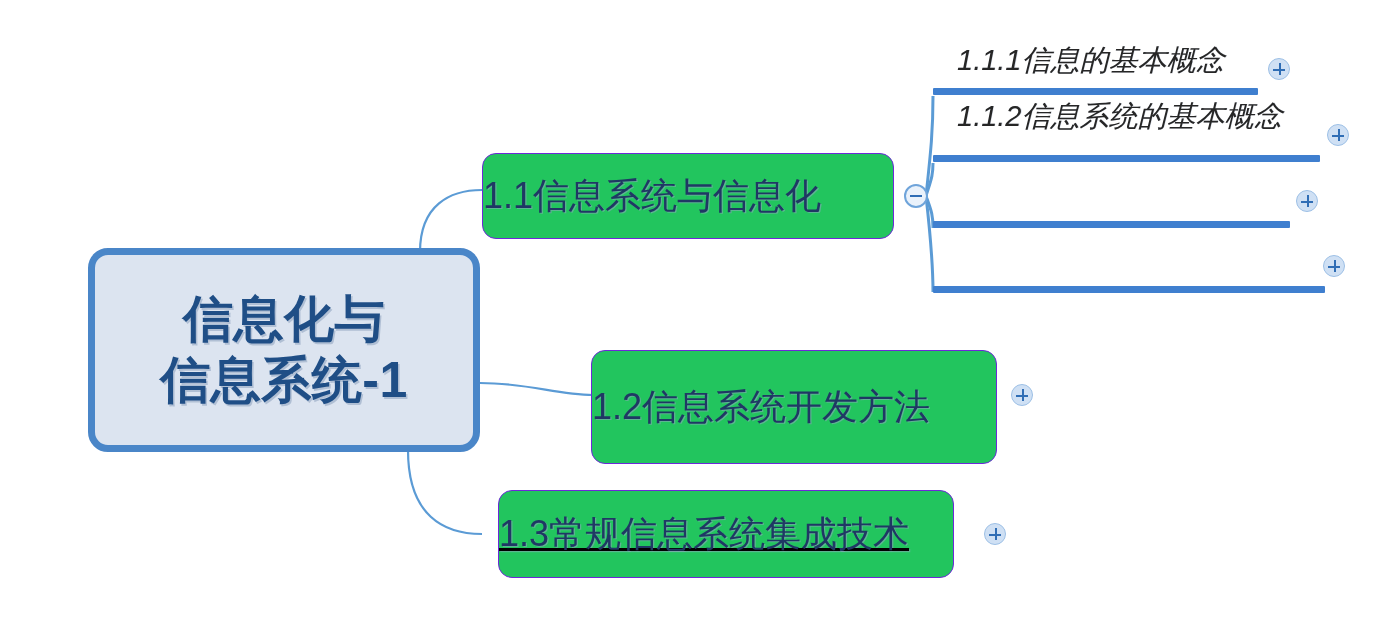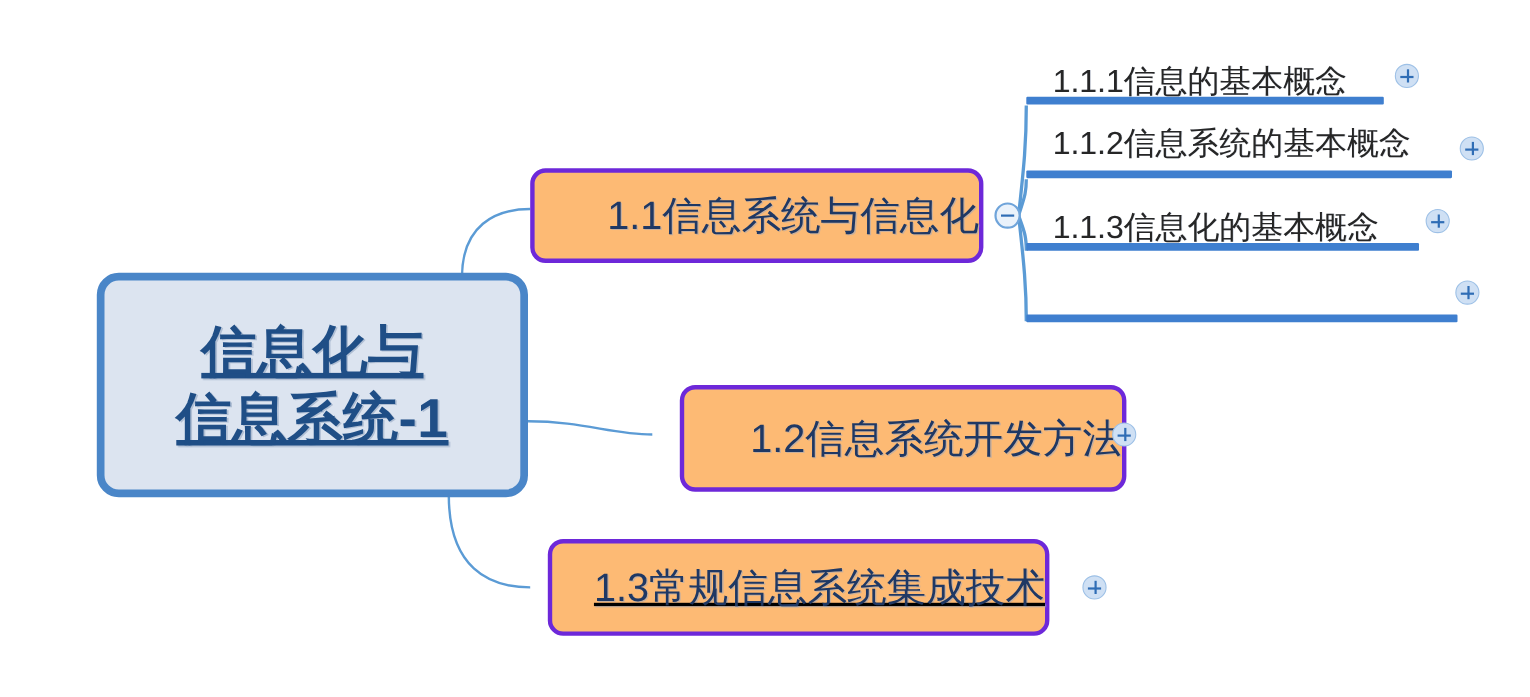--- a/index.html
+++ b/index.html
@@ -44,54 +44,54 @@
   }
   .root-text {
     color: #1f4e86;
     font-size: 50px;
     font-weight: bold;
     line-height: 1.22;
     text-align: center;
     letter-spacing: 0.5px;
     text-shadow: 1.5px 1.5px 0 rgba(140,160,190,0.55);
     white-space: pre-line;
-    text-decoration: underline;
   }
 
   
   .branch-node {
     position: absolute;
     box-sizing: border-box;
-    background: #fdba74;
-    border: 4px solid #6d28d9;
+    background: #22c55e;
+    border: 1px solid #6d28d9;
     border-radius: 14px;
     display: flex;
     align-items: center;
-    justify-content: flex-end;
+    justify-content: flex-start;
     z-index: 5;
   }
   .branch-text {
     color: #1f3864;
     font-size: 36px;
     font-weight: normal;
     line-height: 1;
     white-space: nowrap;
     text-shadow: 1.2px 1.2px 0 rgba(150,165,195,0.5);
   }
   #node-1-1 { left: 482px; top: 153px;  width: 412px; height: 86px; }
-  #node-1-2 { left: 618px; top: 350px;  width: 406px; height: 97px; }
+  #node-1-2 { left: 591px; top: 350px;  width: 406px; height: 114px; }
   #node-1-3 { left: 498px; top: 490px;  width: 456px; height: 88px; text-decoration: underline; }
 
   
   .leaf {
     position: absolute;
     z-index: 4;
     display: flex;
-    align-items: flex-end;
+    align-items: flex-start;
     height: 44px;
+    font-style: italic;
   }
   .leaf-text {
     color: #262626;
     font-size: 29px;
     line-height: 1;
     white-space: nowrap;
     text-shadow: 0.6px 0 0 rgba(120,140,175,0.32);
   }
   .leaf-underline {
     position: absolute;
@@ -198,23 +198,20 @@
   </div>
   <div class="leaf-underline" style="left:933px; top:88px; width:325px;"></div>
   <div class="toggle plus" style="left:1268px; top:58px;"></div>
 
   <div class="leaf" style="left:957px; top:102px;">
     <span class="leaf-text">1.1.2信息系统的基本概念</span>
   </div>
   <div class="leaf-underline" style="left:933px; top:155px; width:387px;"></div>
   <div class="toggle plus" style="left:1327px; top:124px;"></div>
 
-  <div class="leaf" style="left:957px; top:178px;">
-    <span class="leaf-text">1.1.3信息化的基本概念</span>
-  </div>
   <div class="leaf-underline" style="left:933px; top:221px; width:357px;"></div>
   <div class="toggle plus" style="left:1296px; top:190px;"></div>
 
   <div class="leaf-underline" style="left:933px; top:286px; width:392px;"></div>
   <div class="toggle plus" style="left:1323px; top:255px;"></div>
 
   <div class="branch-node" id="node-1-2">
     <span class="branch-text">1.2信息系统开发方法</span>
   </div>
   <div class="toggle plus" style="left:1011px; top:384px;"></div>

